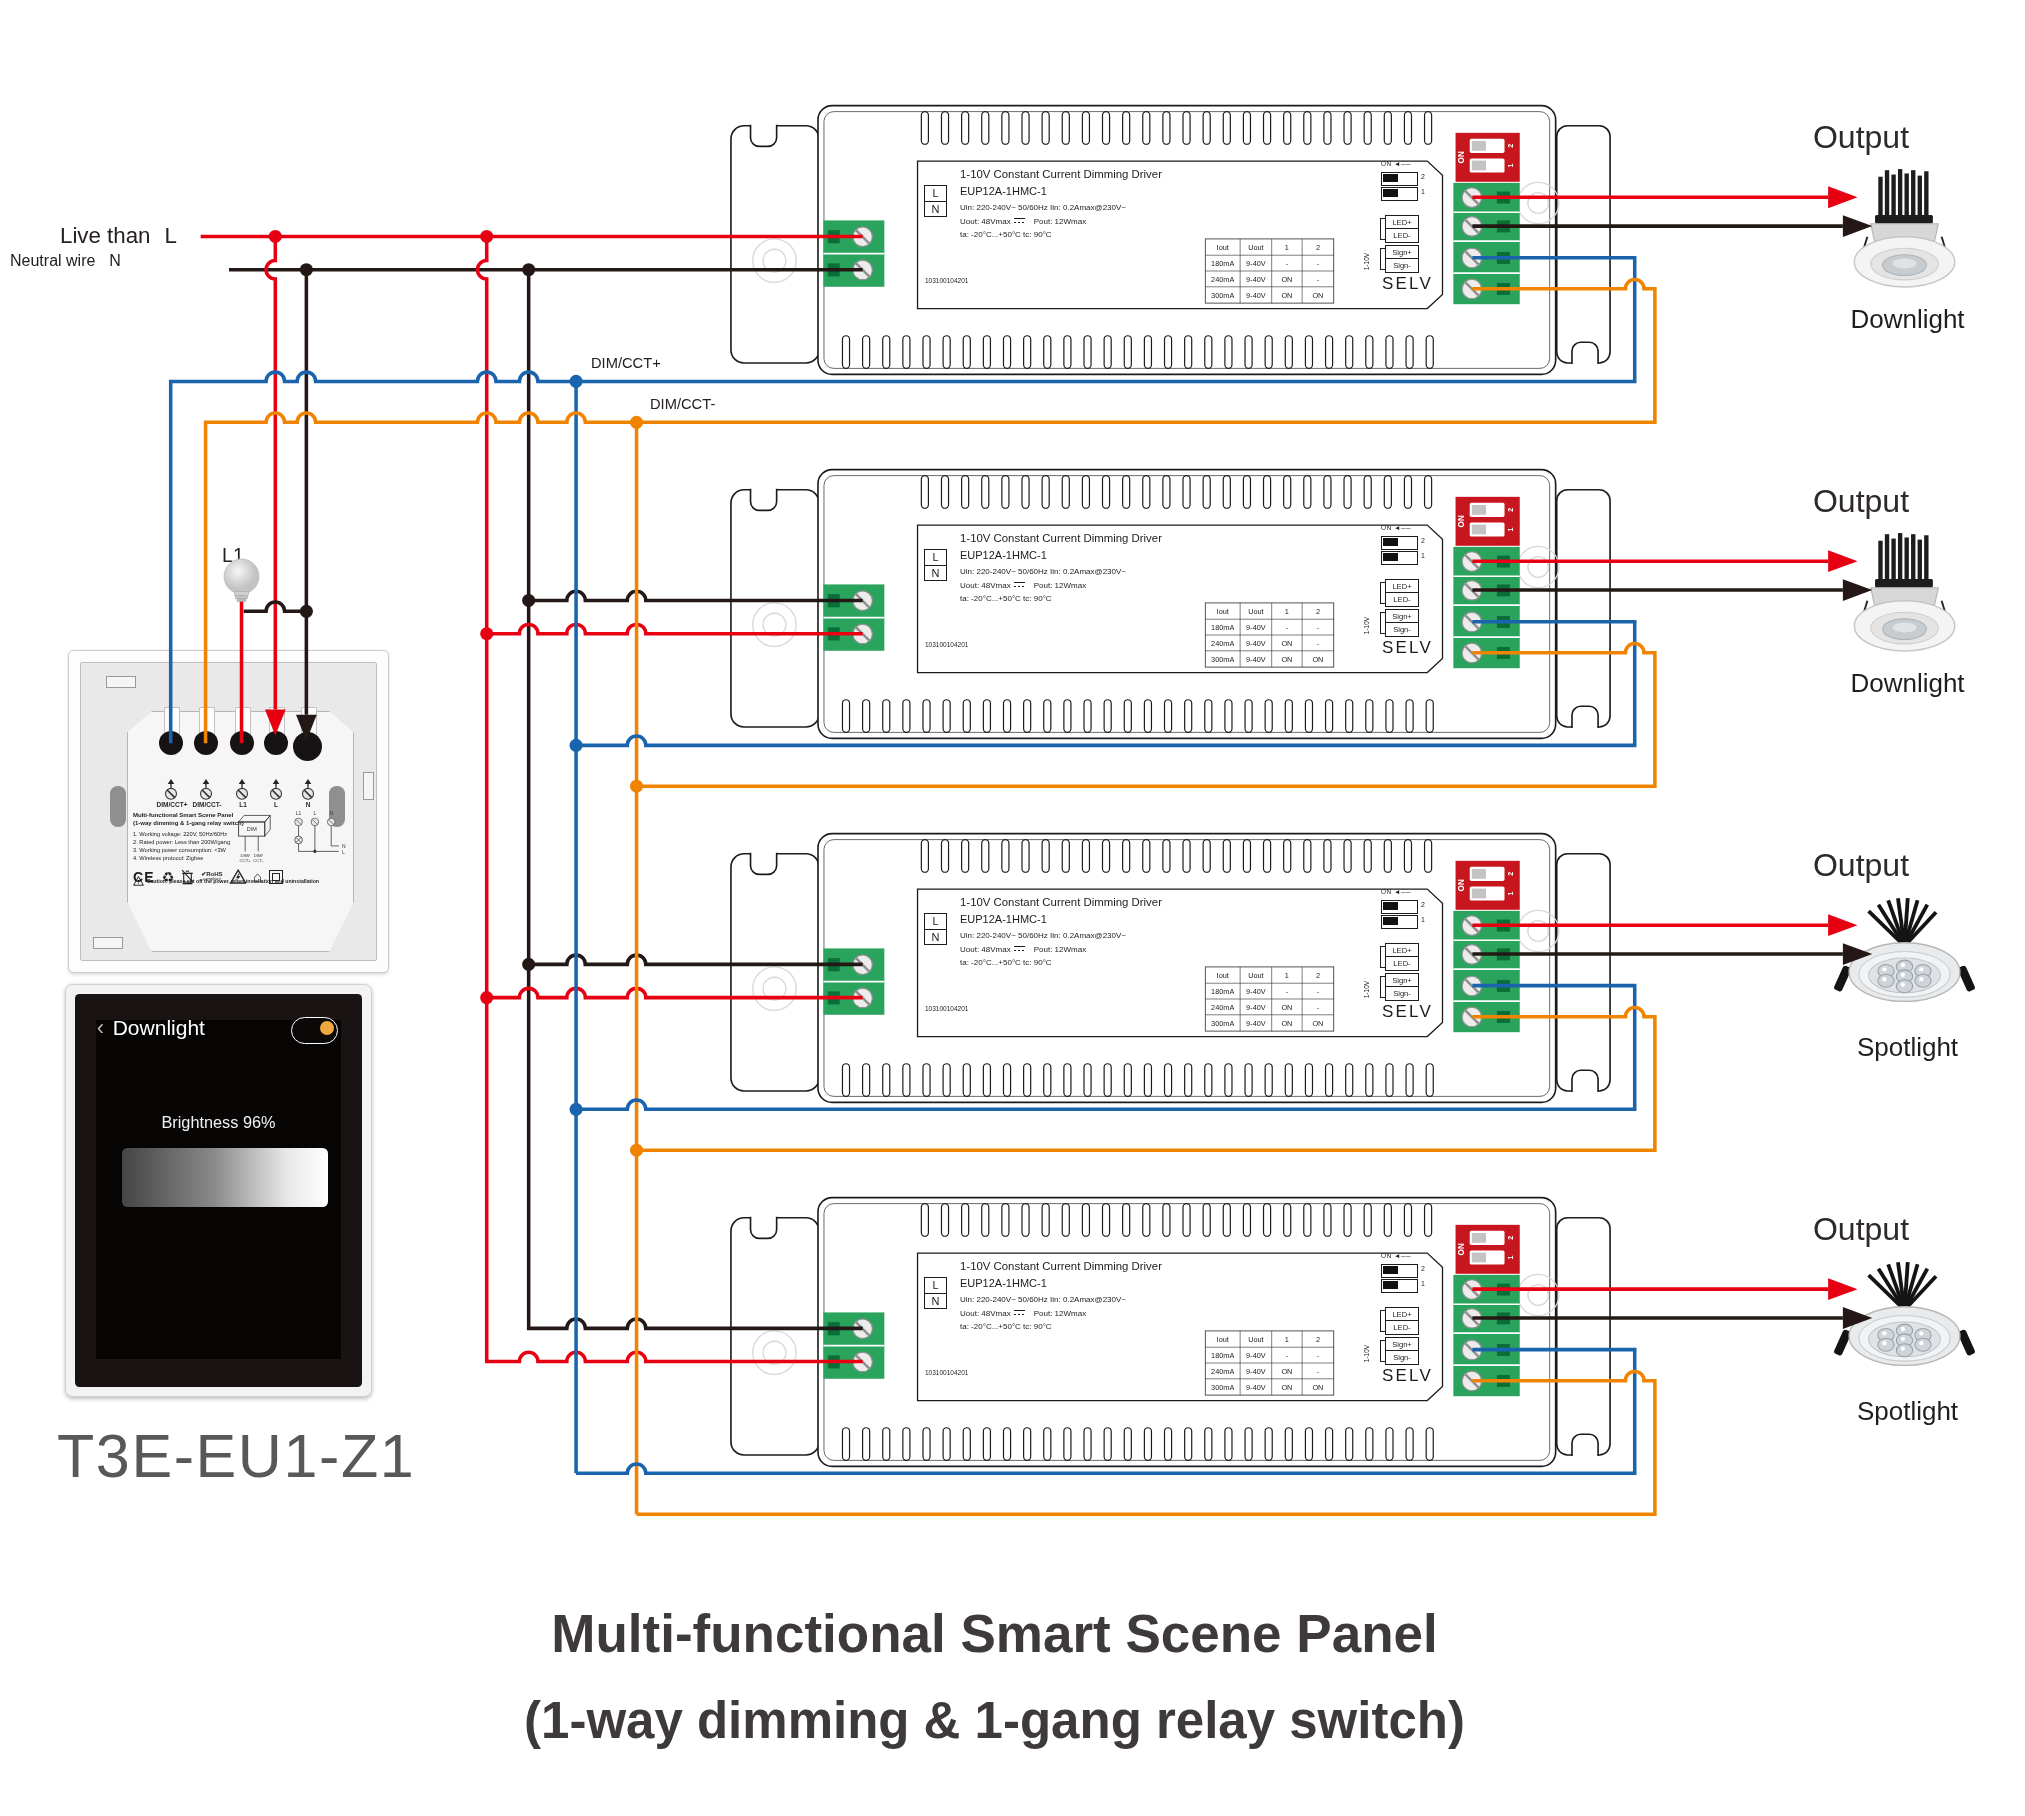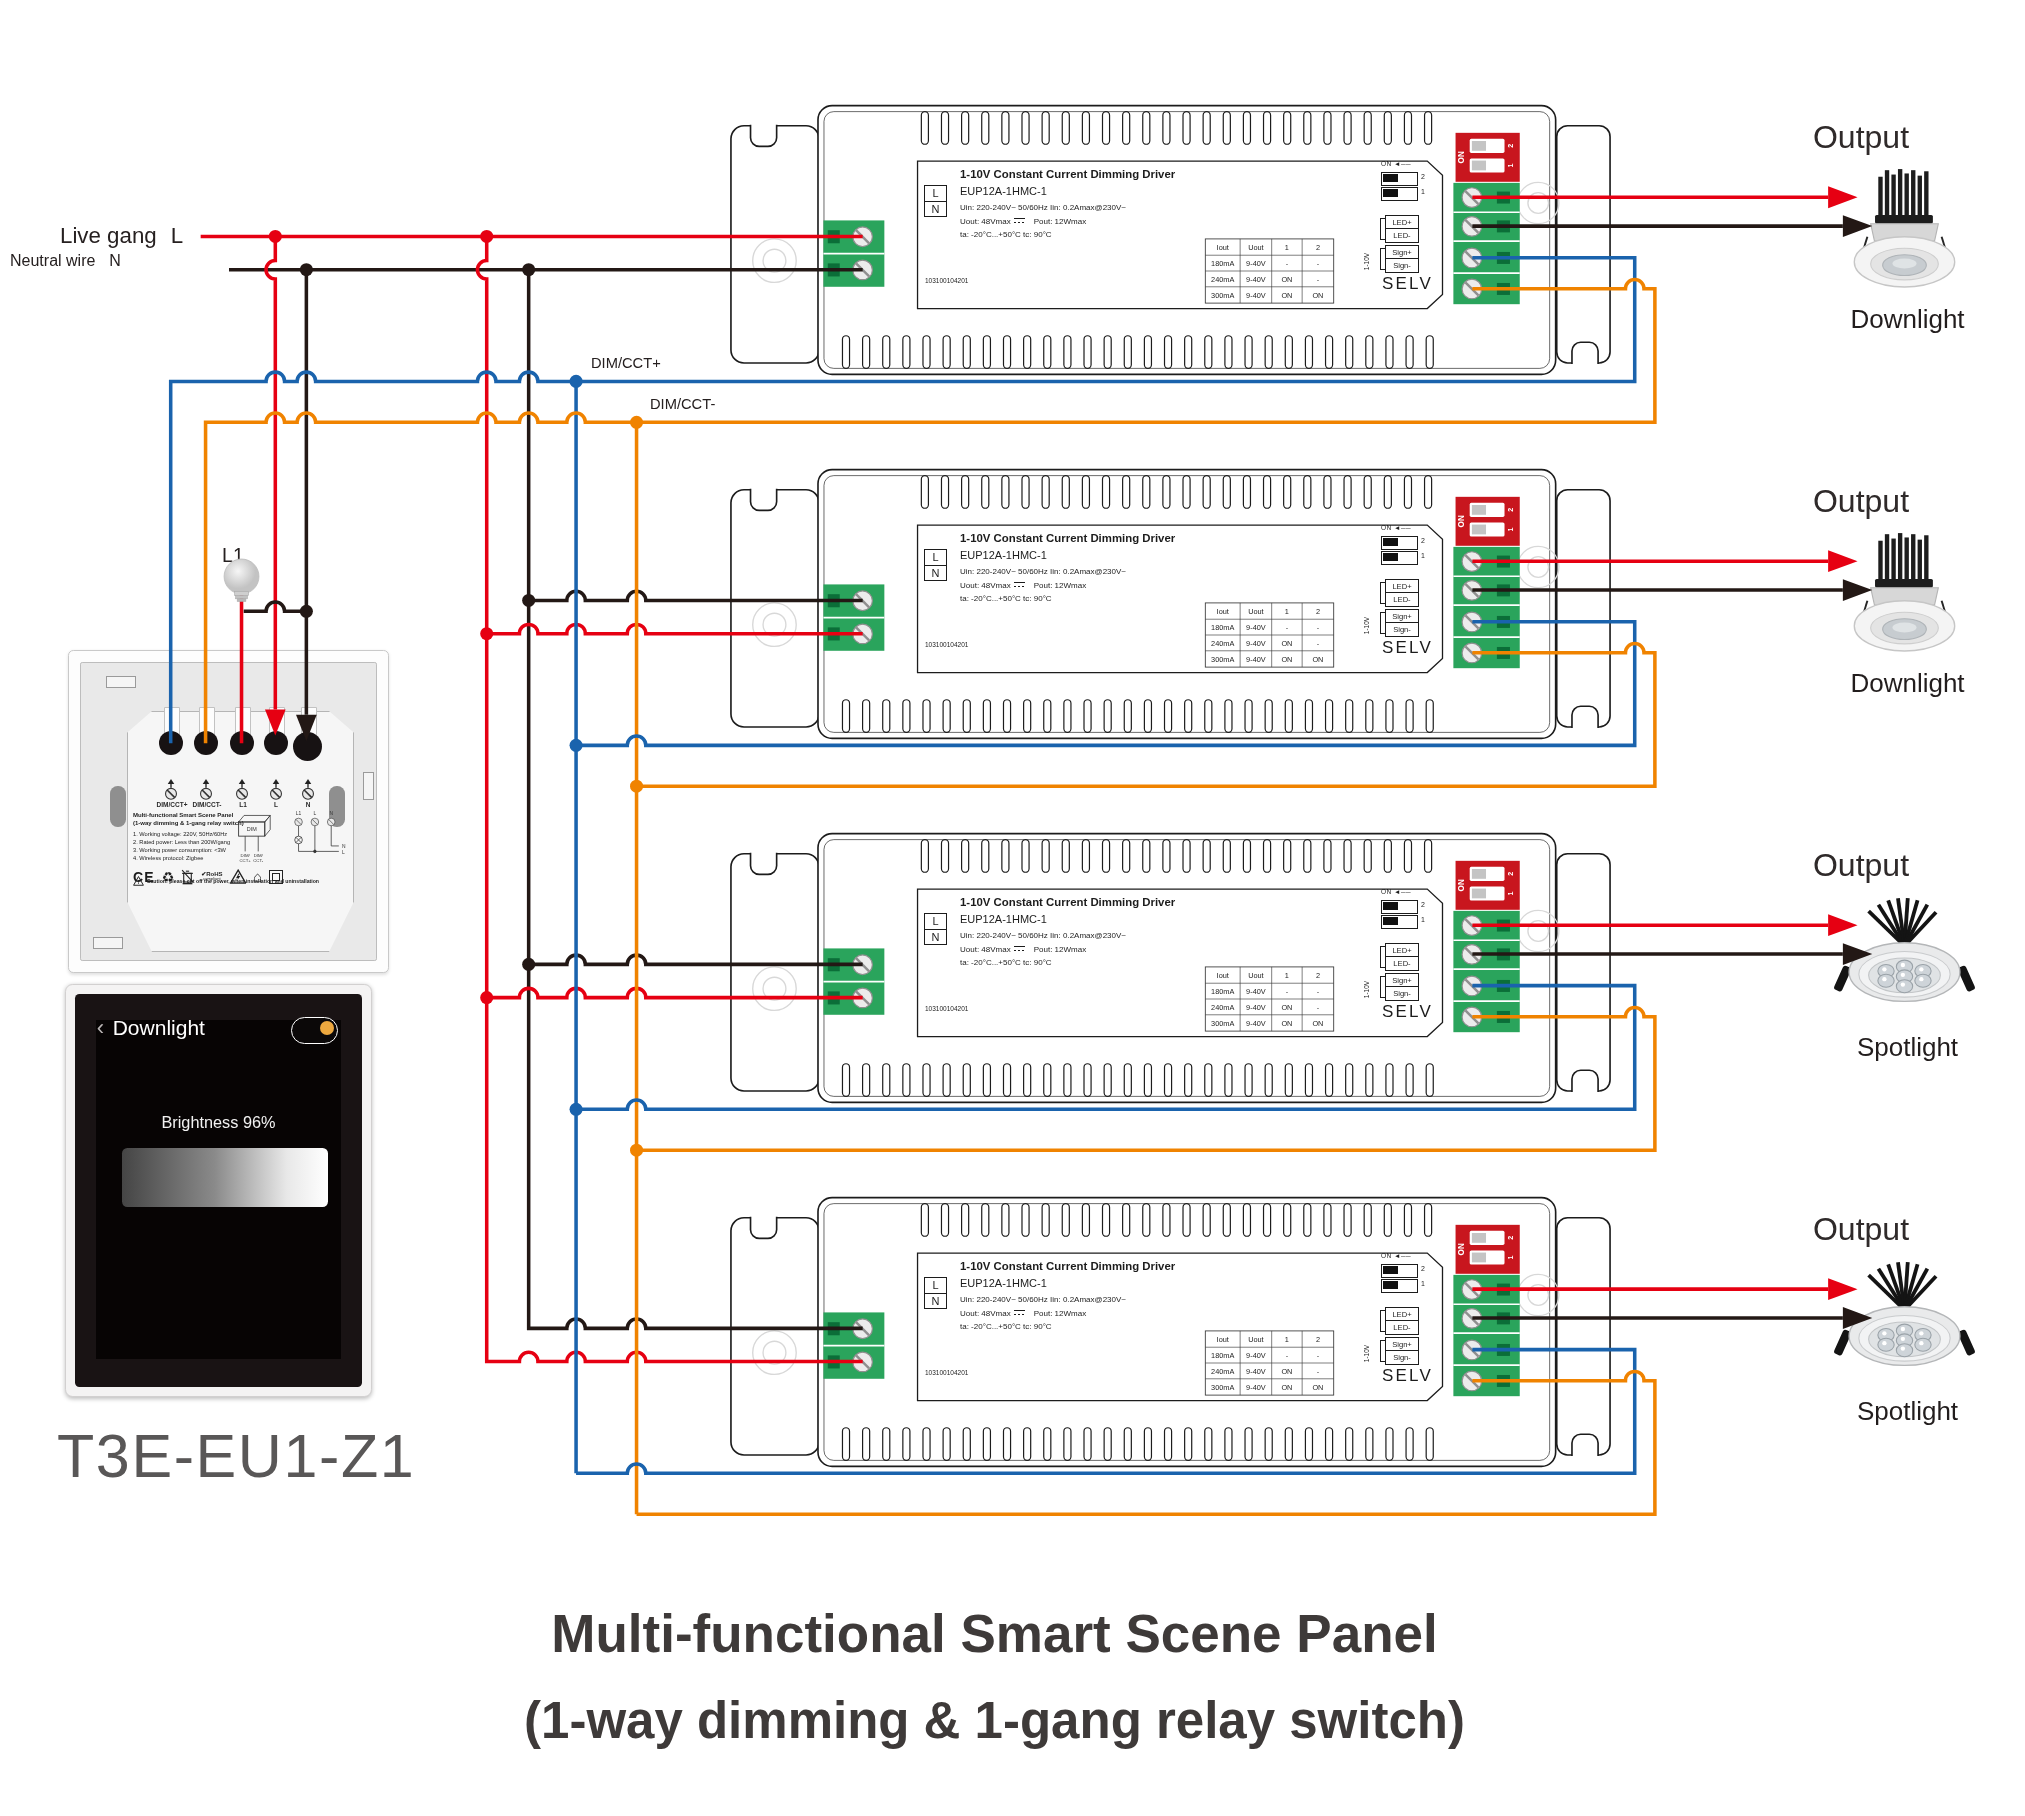--- a/index.html
+++ b/index.html
@@ -3,21 +3,21 @@
 <meta charset="utf-8">
 <style>
   html,body{margin:0;padding:0;background:#ffffff;}
   body{width:2025px;height:1816px;position:relative;font-family:"Liberation Sans",sans-serif;color:#1c1c1c;overflow:hidden;}
   .abs{position:absolute;}
   
   .inline-lbl{white-space:nowrap;color:#262020;}
   
   .driver{position:absolute;left:728px;width:885px;height:272px;}
   .driver .ov{position:absolute;white-space:nowrap;color:#1c1c1c;}
-  .d-title{left:232px;top:64px;font-size:11.4px;font-weight:bold;}
+  .d-title{left:232px;top:64px;font-size:11.4px;}
   .d-model{left:232px;top:81px;font-size:11px;}
   .d-s1{left:232px;top:99px;font-size:8px;text-align:right;}
   .d-s2{left:232px;top:113px;font-size:8px;}
   .d-s3{left:232px;top:126px;font-size:8px;}
   .d-serial{left:197px;top:173px;font-size:6.5px;}
   .ln-box{left:196px;top:81px;width:21px;border:1.1px solid #1c1c1c;}
   .ln-box div{height:14.7px;line-height:14.7px;text-align:center;font-size:11px;}
   .ln-box div:first-child{border-bottom:1.1px solid #1c1c1c;}
   .dc{display:inline-block;width:11px;height:4.9px;border-top:1.6px solid #1c1c1c;
       background:repeating-linear-gradient(90deg,#1c1c1c 0 2.2px,rgba(0,0,0,0) 2.2px 3.8px);
@@ -75,21 +75,21 @@
   .dimm-lbl{left:650px;top:396px;font-size:14.7px;}
   .l1-lbl{left:222px;top:544px;font-size:19.6px;}
   .out-lbl{position:absolute;width:136px;text-align:center;font-size:32px;color:#2f2a2a;}
   .lamp-name{position:absolute;width:163px;text-align:center;font-size:26px;color:#221d1d;}
   svg text{font-family:"Liberation Sans",sans-serif;}
 </style>
 </head>
 <body>
 
 <div class="abs live-lbl inline-lbl">
-  <span>Live gang</span><b>L</b>
+  <span>Live than</span><b>L</b>
 </div>
 <div class="abs neut-lbl inline-lbl">
   <span>Neutral wire</span><b>N</b>
 </div>
 <div class="abs dimp-lbl inline-lbl">DIM/CCT+</div>
 <div class="abs dimm-lbl inline-lbl">DIM/CCT-</div>
 <div class="abs l1-lbl inline-lbl">L1</div>
 <div class="abs model-code">T3E-EU1-Z1</div>
 <div class="abs title1">Multi-functional Smart Scene Panel</div>
 <div class="abs title2">(1-way dimming &amp; 1-gang relay switch)</div>

